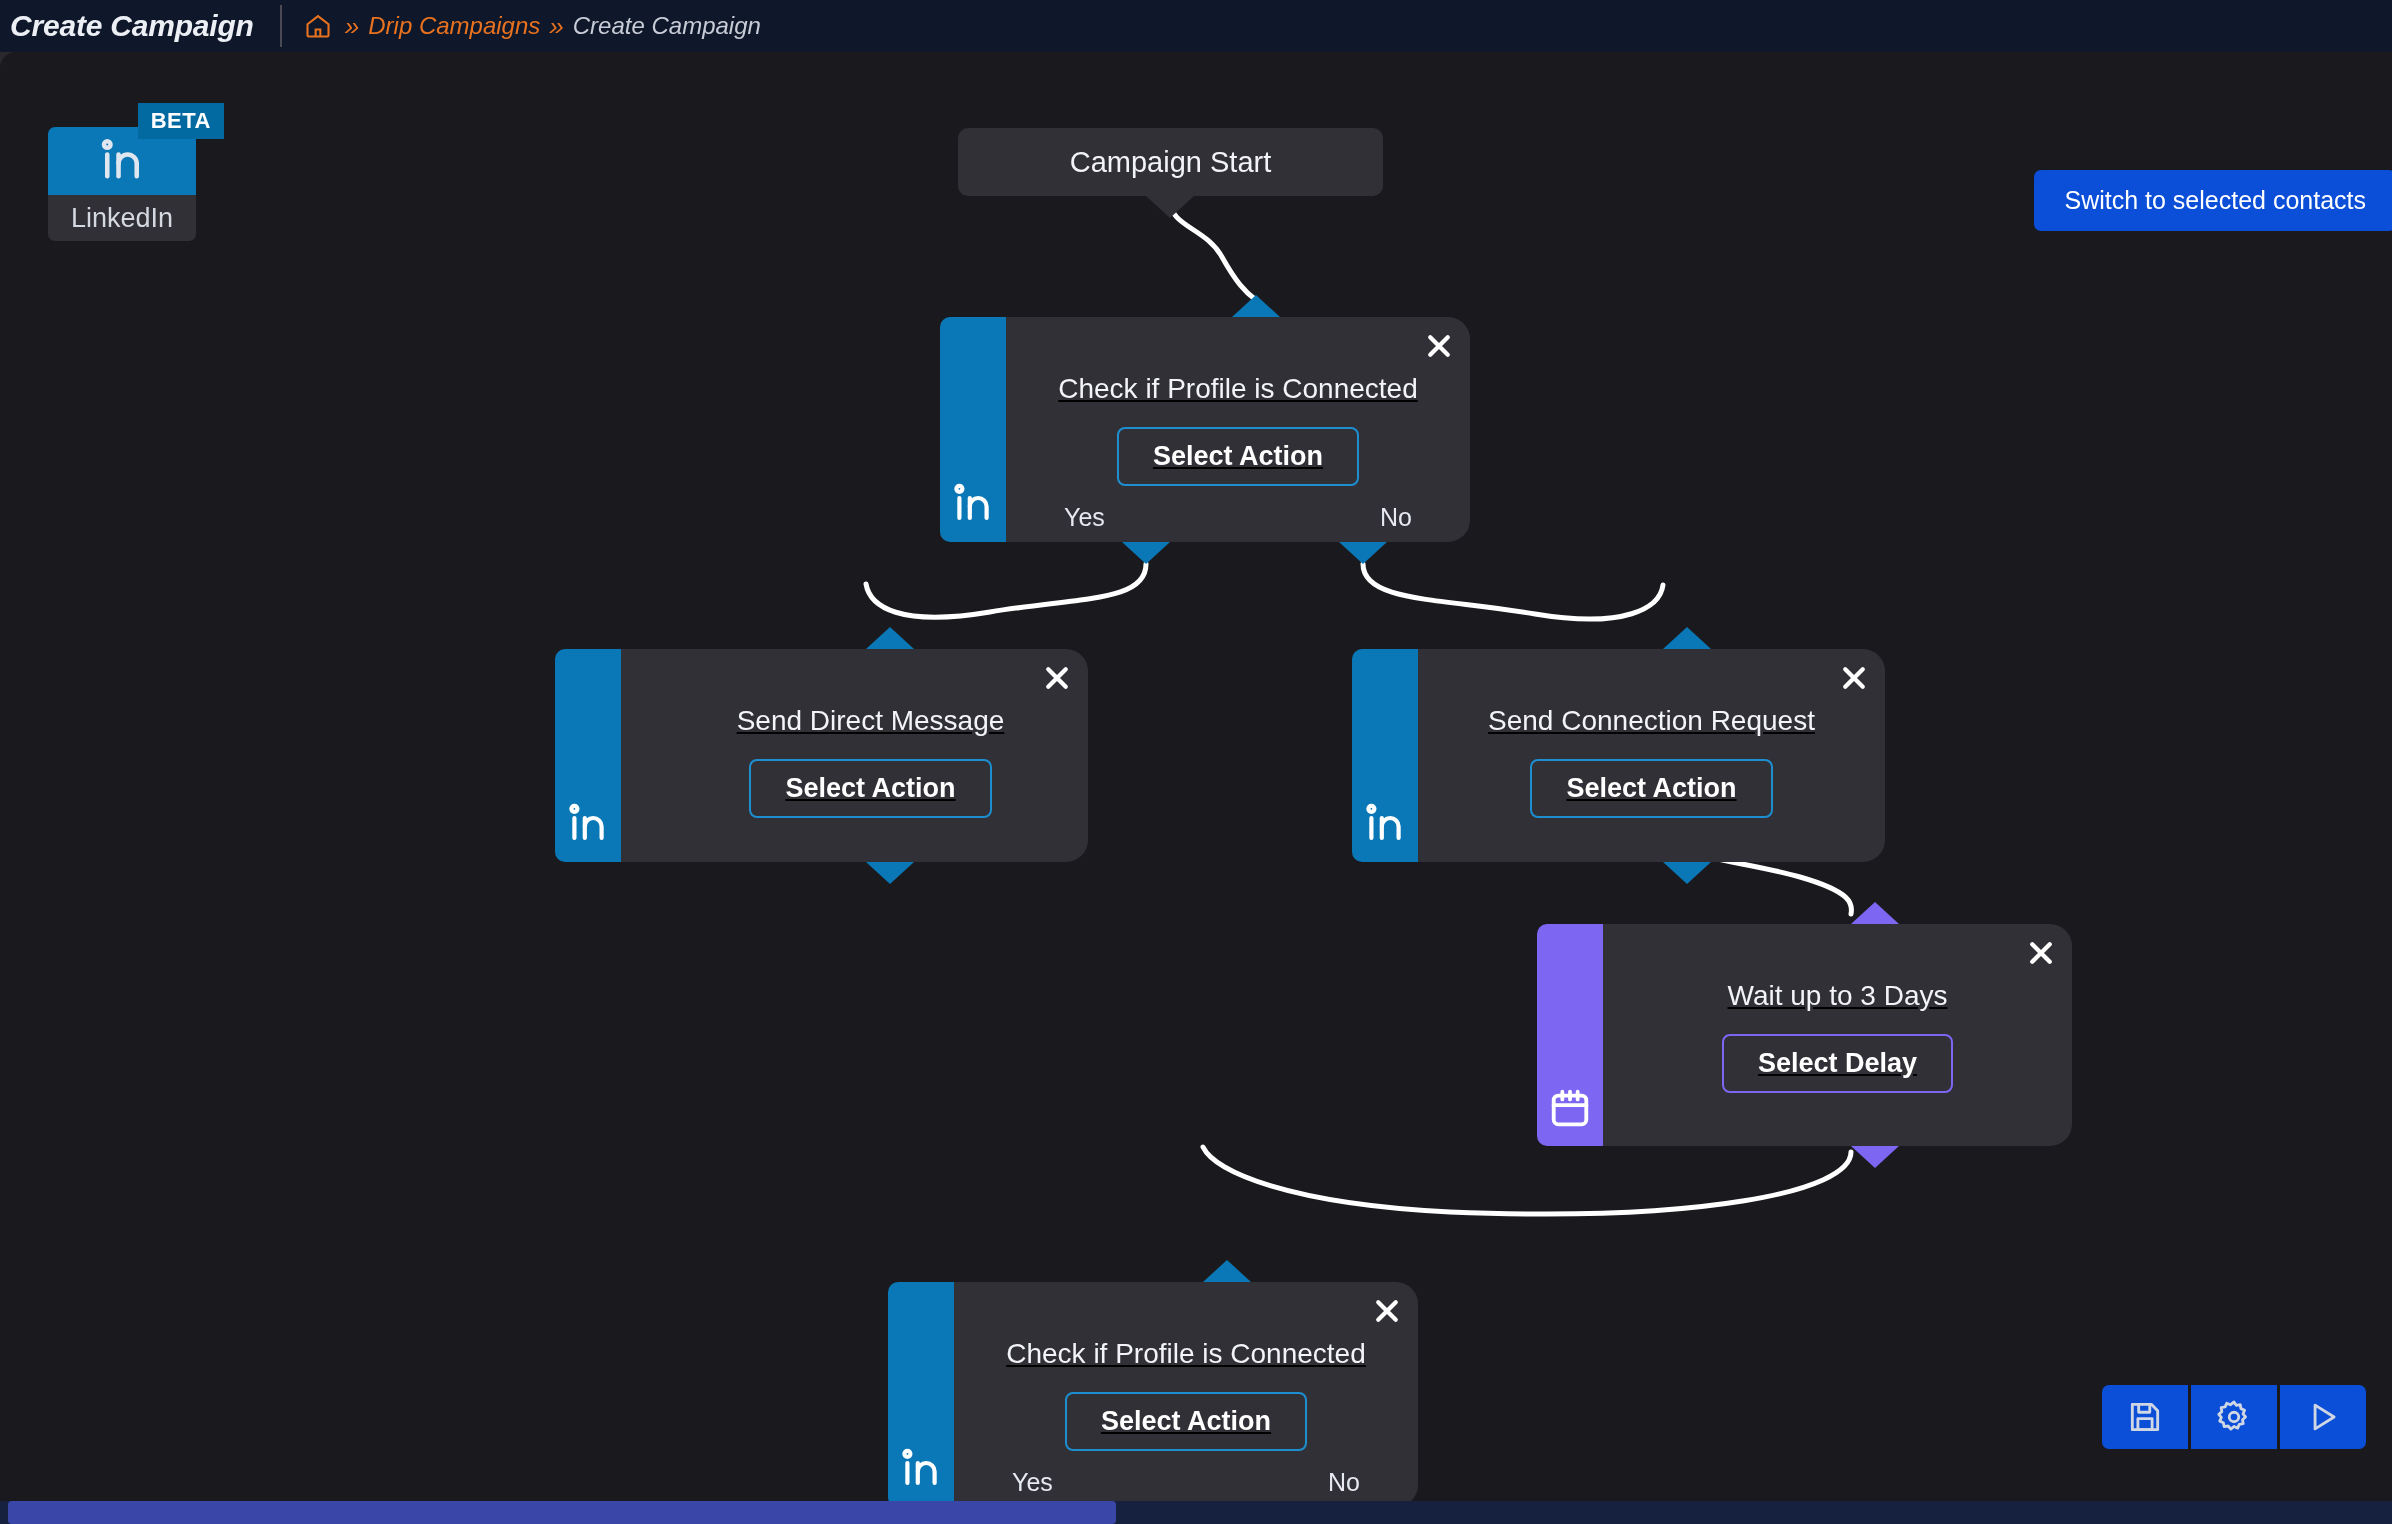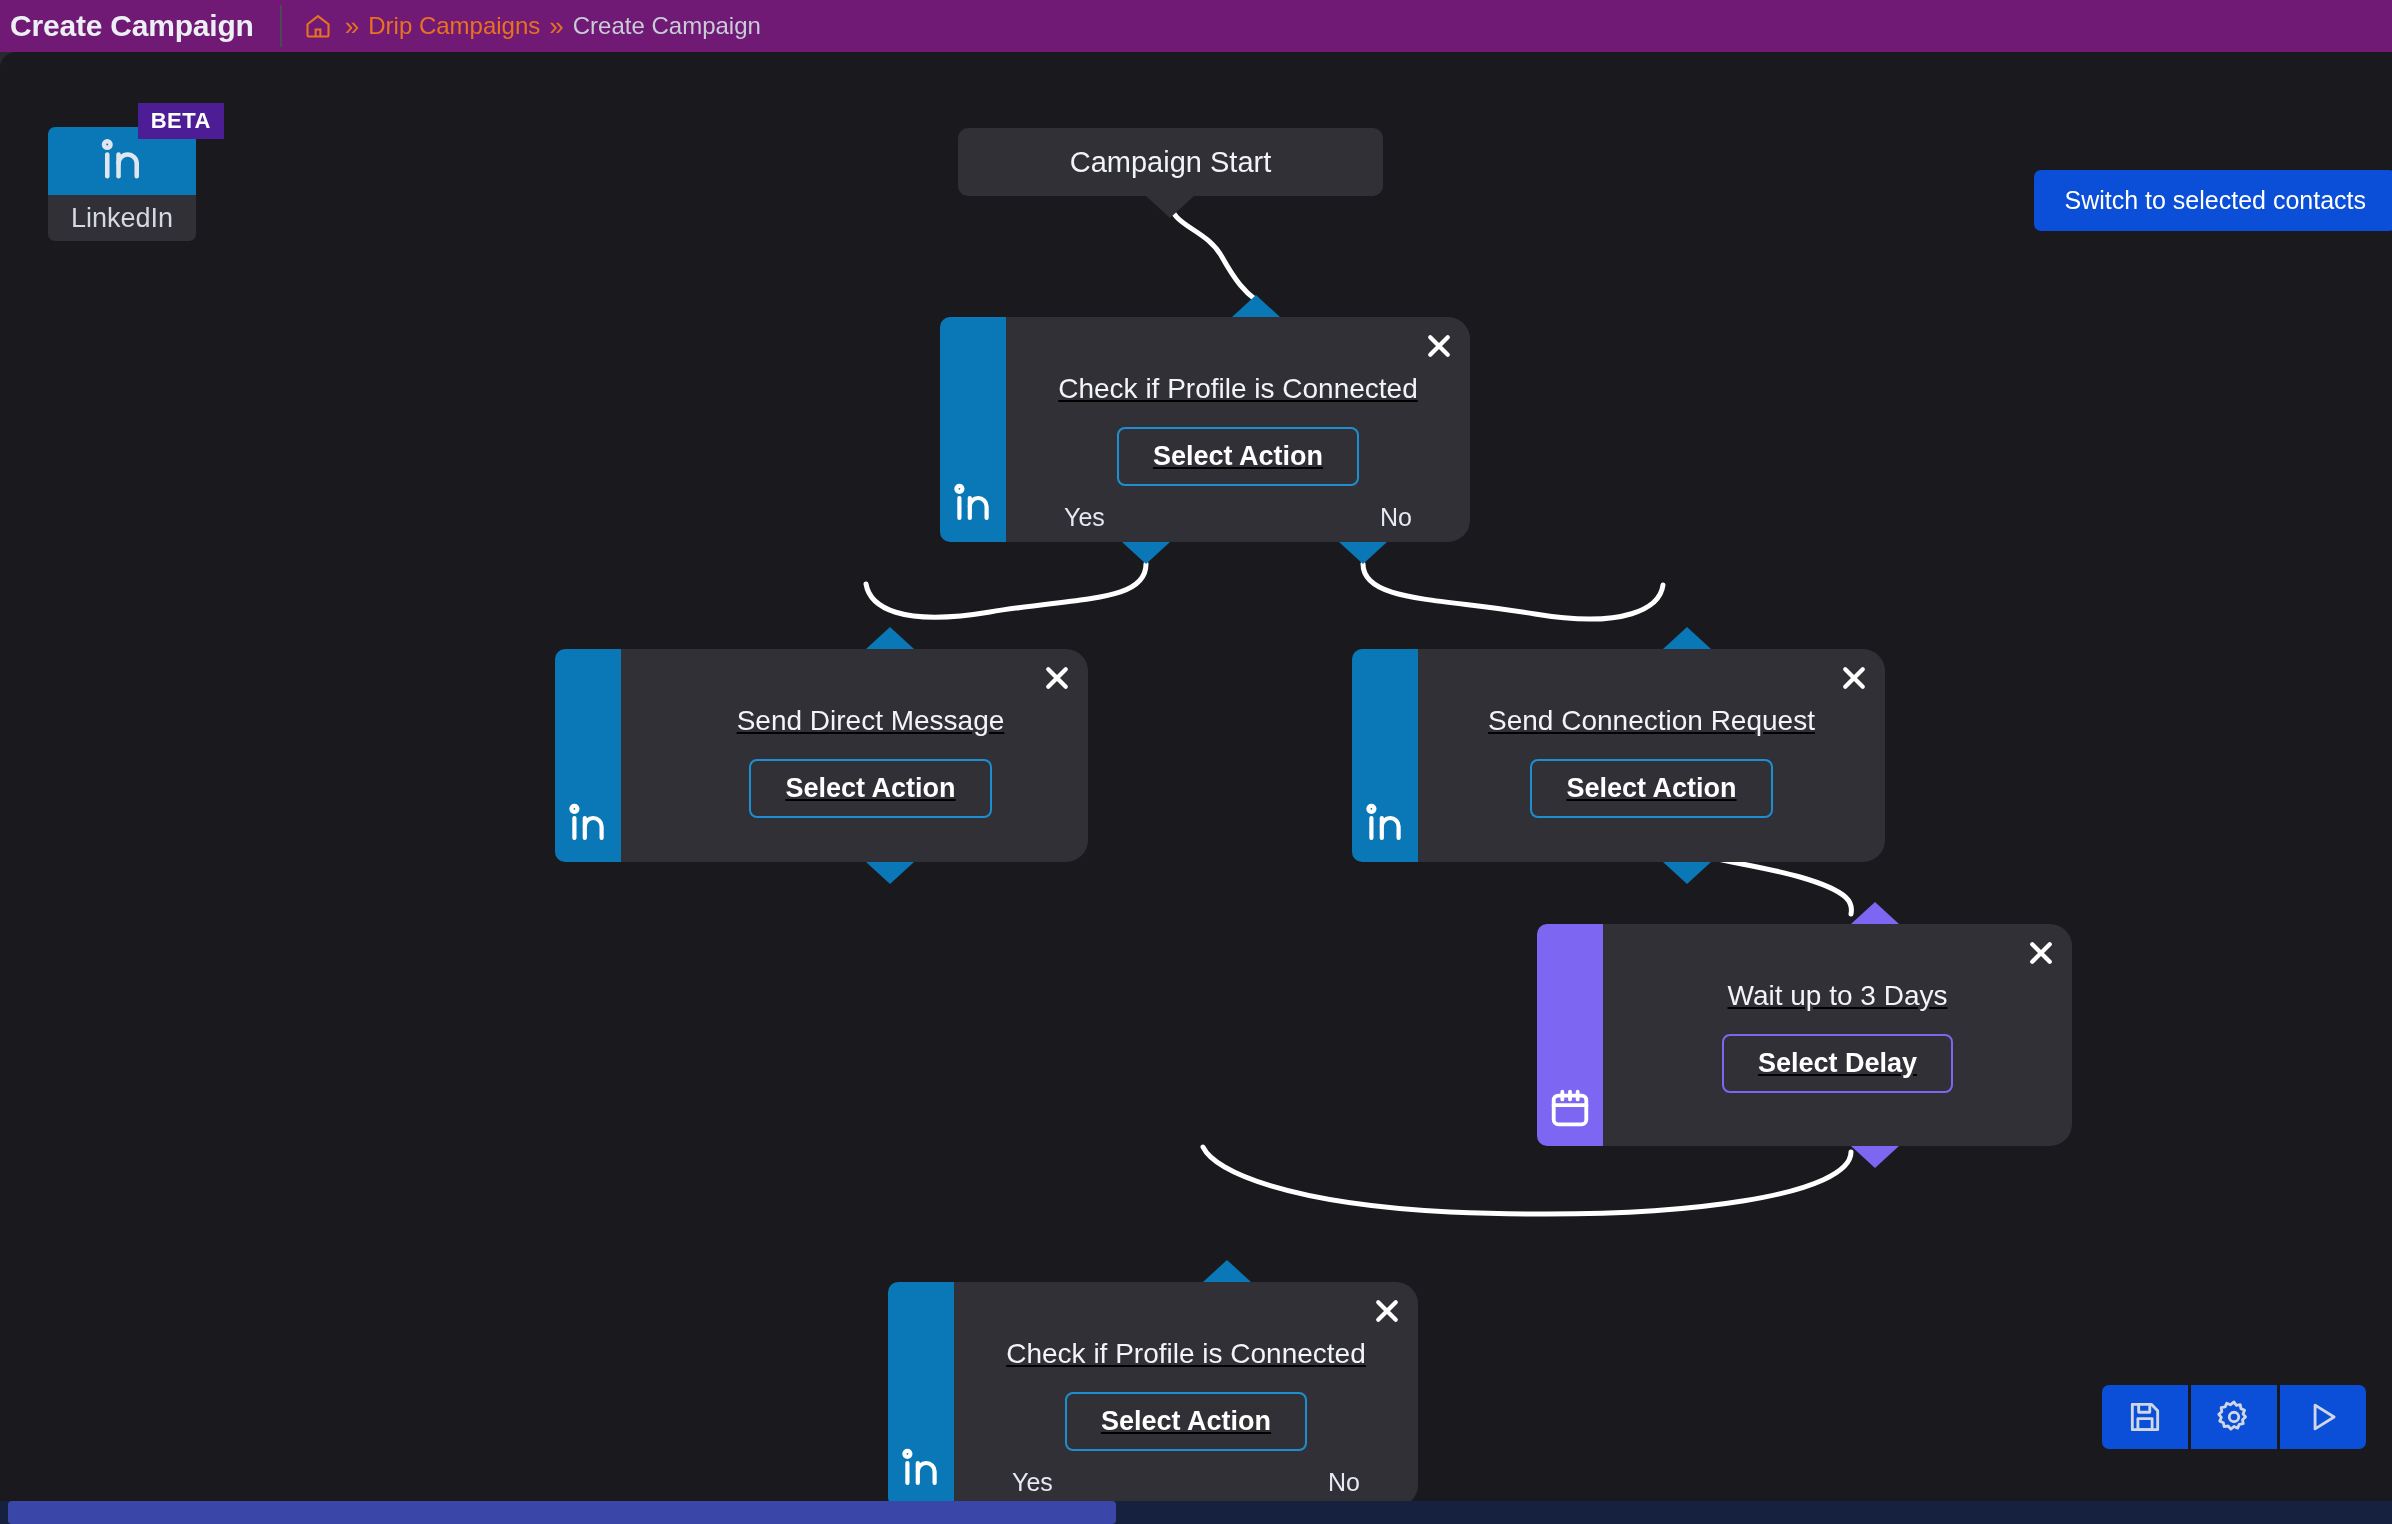--- a/index.html
+++ b/index.html
@@ -7,23 +7,24 @@
     width: 2392px; height: 1524px;
     background: #2a2a2e;
     font-family: "Liberation Sans", sans-serif;
     overflow: hidden;
   }
   #app { position: relative; width: 2392px; height: 1524px; }
 
   
   .header {
     position: absolute; left: 0; top: 0; width: 2392px; height: 52px;
-    background: #701a75;
+    background: #0f172a;
     display: flex; align-items: center; gap: 0;
     padding-left: 10px;
+    font-style: italic;
   }
   .header-title {
     font-size: 30px; color: #eceff4; font-weight: 600;
     letter-spacing: -0.2px; white-space: nowrap;
   }
   .header-divider {
     width: 2px; height: 42px; background: #4a4a52; margin: 0 22px 0 26px;
   }
   .breadcrumb { display: flex; align-items: center; gap: 0; }
   .bc-home { display: inline-flex; align-items: center; margin-right: 4px; }
@@ -52,21 +53,21 @@
   }
   .pal-icon.linkedin { background: #0a77b6; }
   .pal-icon.delay { background: #7c66f2; }
   .pal-label {
     height: 46px; background: #303036; border-radius: 0 0 7px 7px;
     display: flex; align-items: center; justify-content: center;
     color: #d4d8e0; font-size: 27px;
   }
   .beta-badge {
     position: absolute; top: -24px; right: -28px;
-    background: #4c1d95; color: #fff; font-size: 22px; font-weight: 700;
+    background: #0369a1; color: #fff; font-size: 22px; font-weight: 700;
     padding: 6px 13px; letter-spacing: 0.5px; line-height: 1.1;
   }
 
   
   .switch-btn {
     position: absolute; right: -4px; top: 118px;
     background: #0b4ed8; color: #fff;
     font-size: 25px; padding: 16px 30px;
     border: none; border-radius: 7px; cursor: pointer;
     white-space: nowrap;

